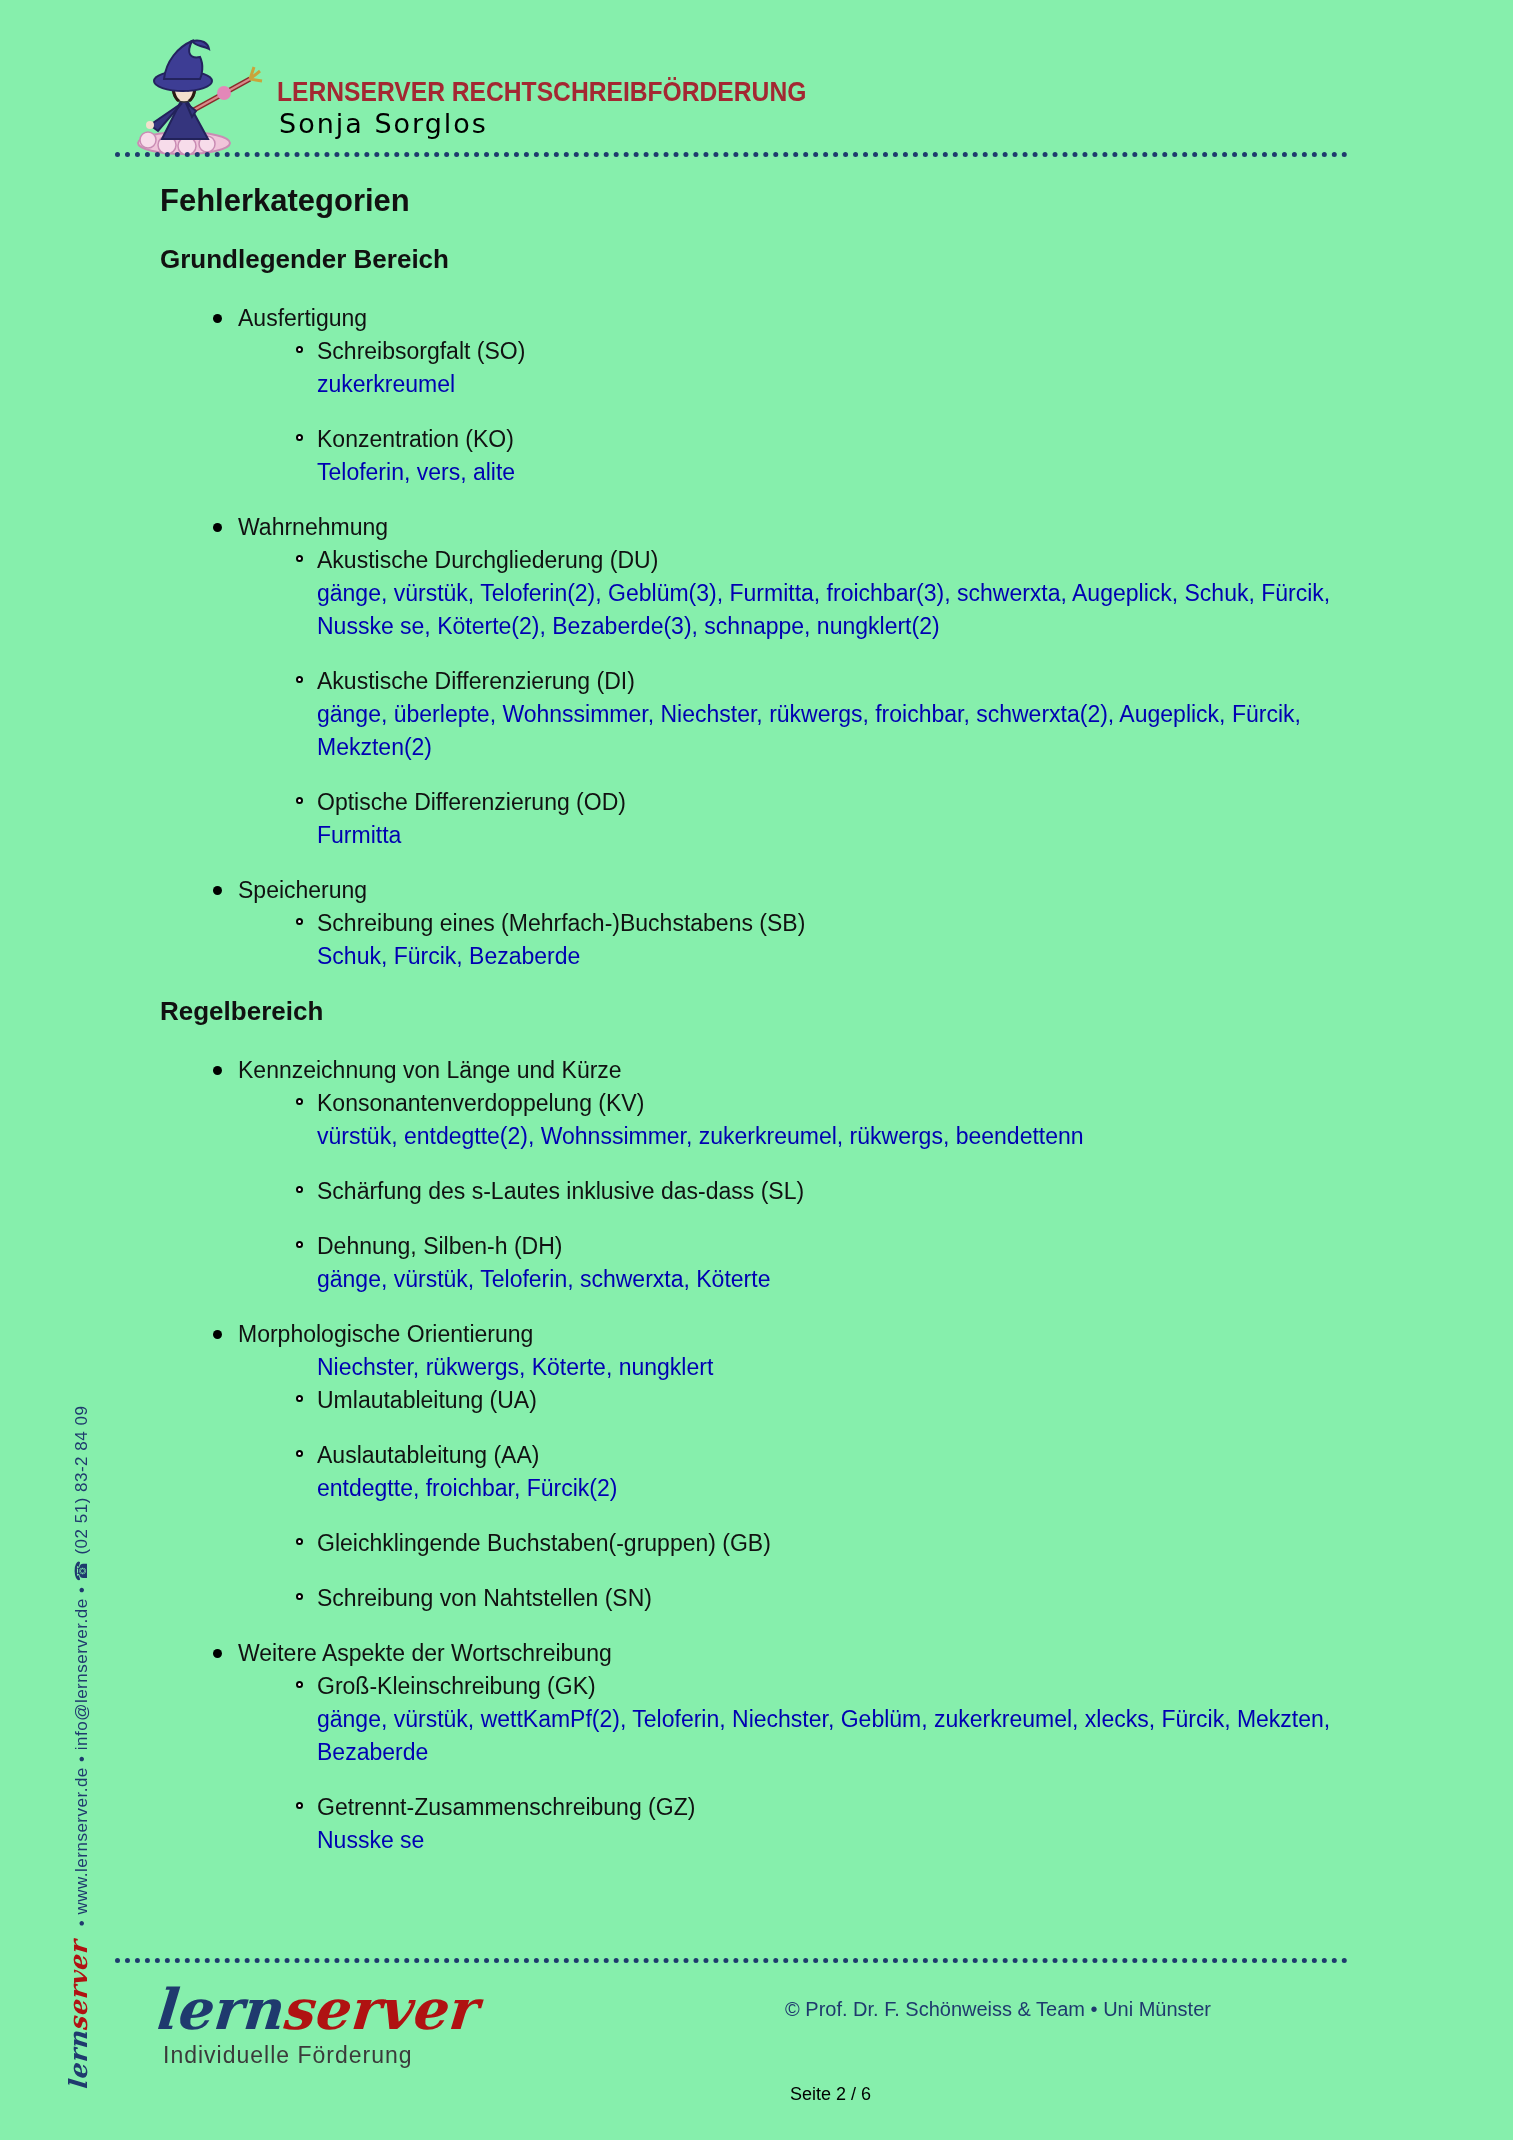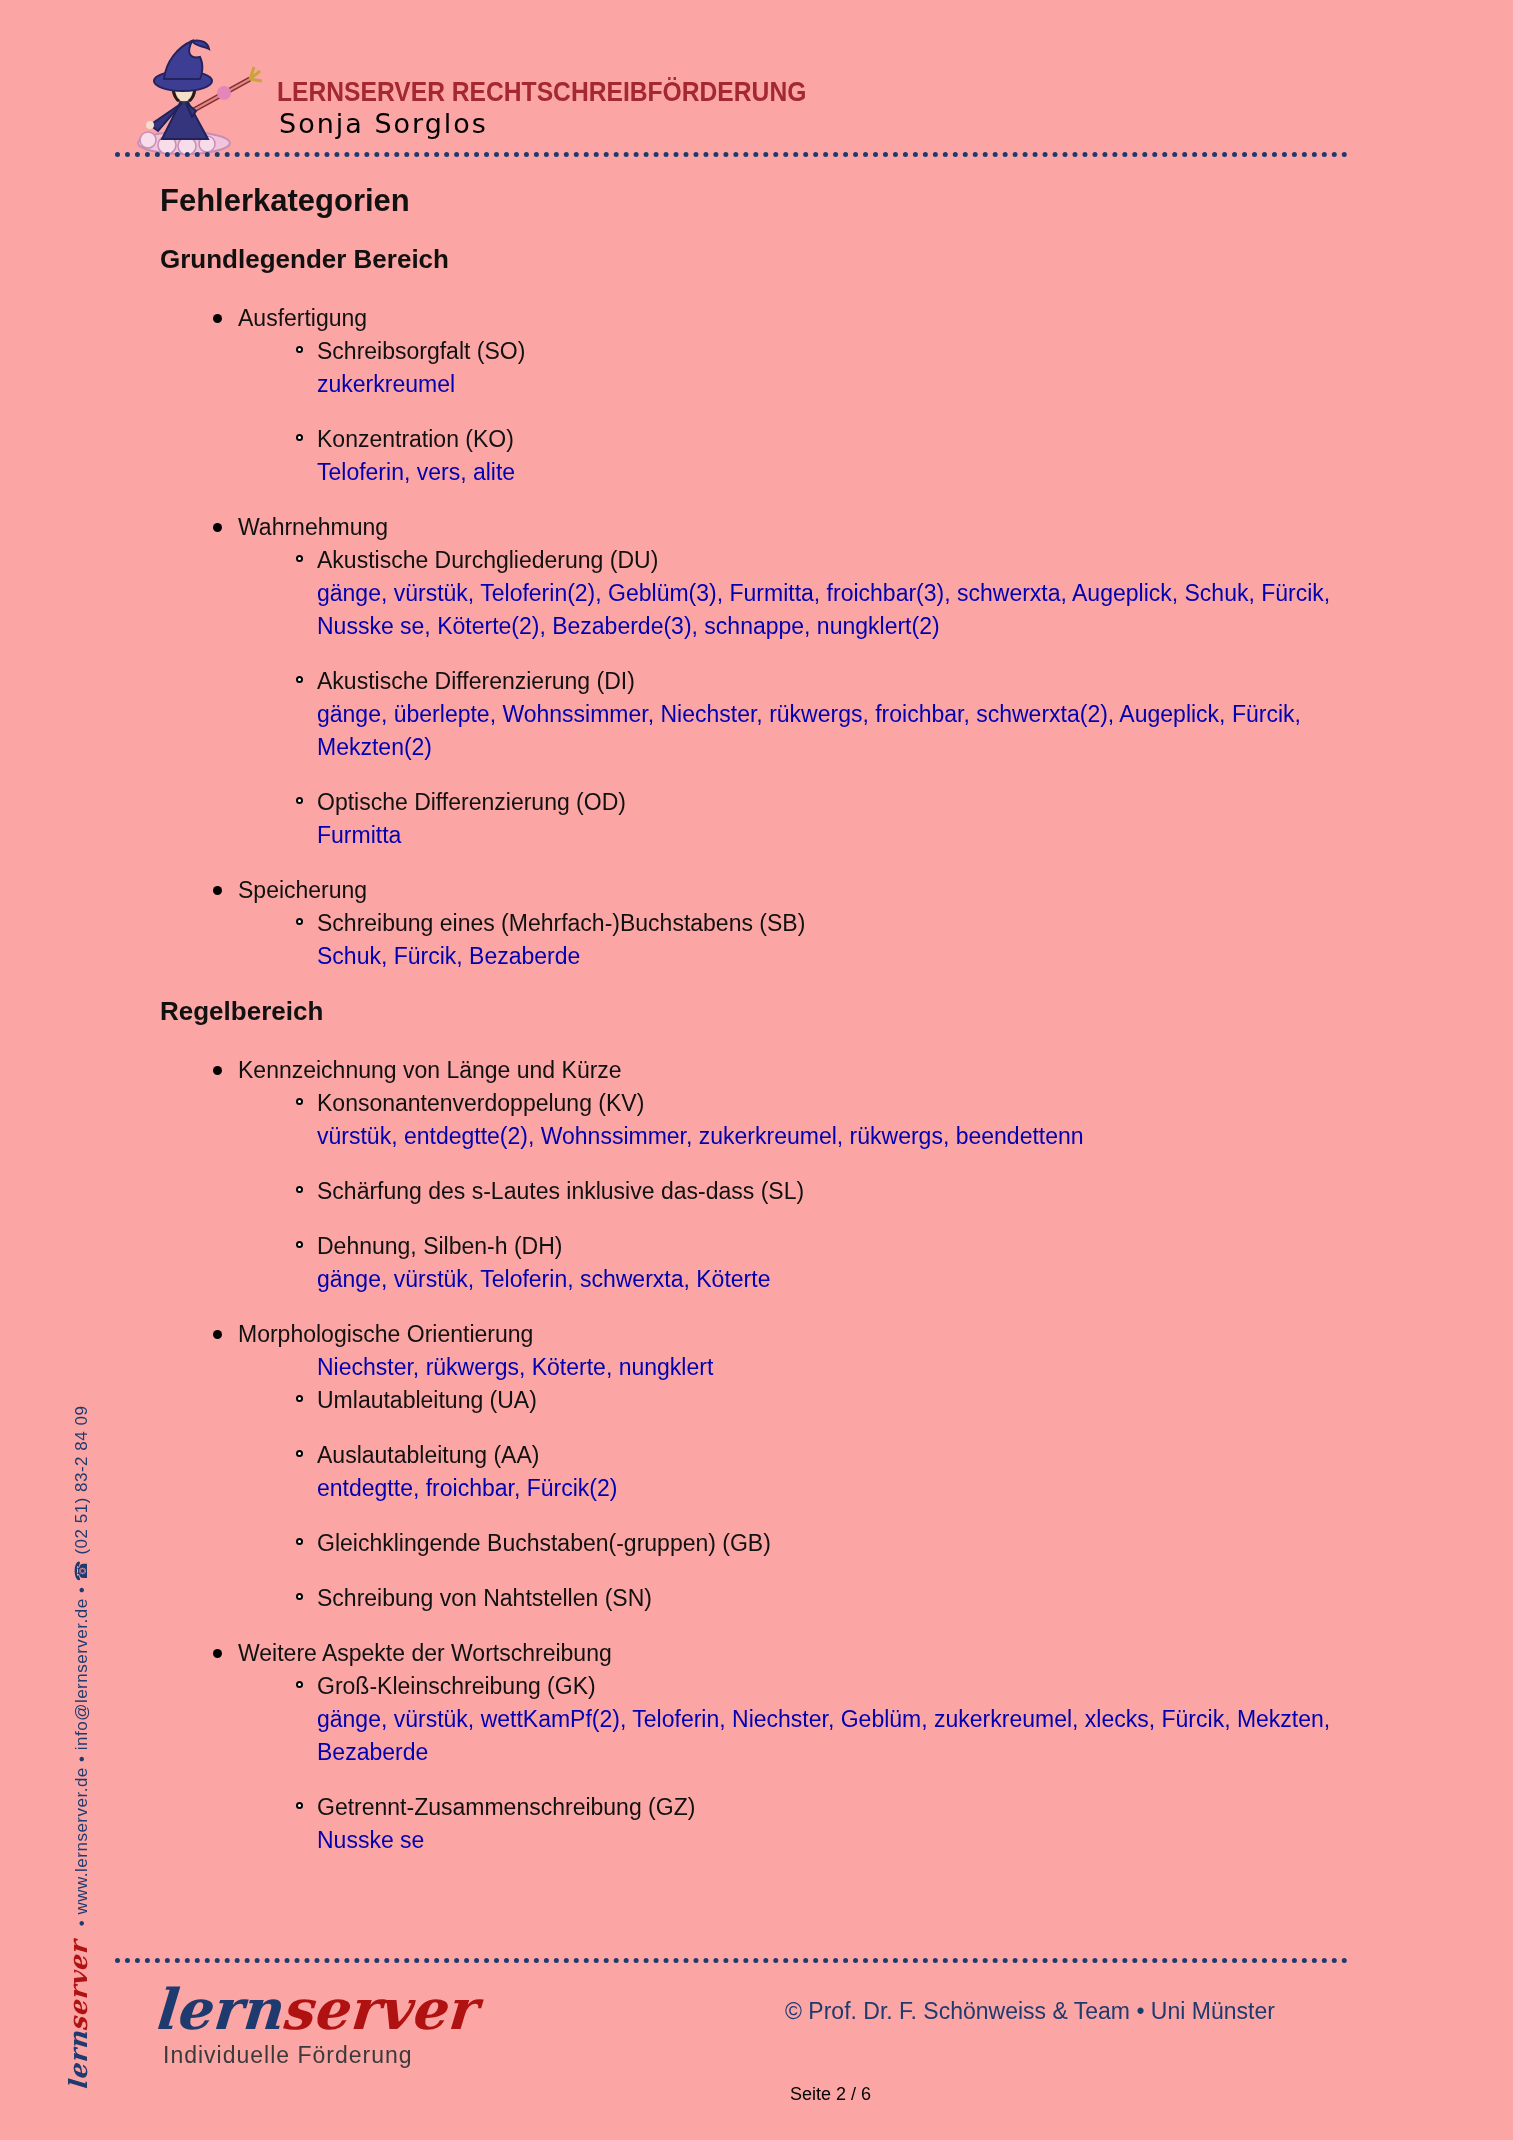--- a/index.html
+++ b/index.html
@@ -8,21 +8,21 @@
     --navy:#1f3a6e;
     --word-blue:#0000b2;
     --ink:#111;
   }
   *{margin:0;padding:0;box-sizing:border-box;}
   html,body{background:#fff;}
   .page{
     position:relative;
     width:1513px;
     height:2140px;
-    background:#fca5a5;
+    background:#86efac;
     overflow:hidden;
     font-family:"Liberation Sans", sans-serif;
     color:var(--ink);
   }
 
   
   .mascot{position:absolute;left:112px;top:33px;width:152px;height:124px;}
   .brand-title{
     position:absolute;left:277px;top:76px;
     font-size:28px;font-weight:bold;color:var(--brand-red);
@@ -82,21 +82,21 @@
   .c-server{color:var(--logo-red);}
 
   
   .footer-logo{position:absolute;left:158px;top:1980px;font-size:56px;line-height:58px;}
   .footer-tagline{
     position:absolute;left:163px;top:2042px;
     font-size:23px;color:#3a3a3a;letter-spacing:1px;
   }
   .footer-copy{
     position:absolute;left:785px;top:1998px;
-    font-size:23px;color:var(--navy);
+    font-size:20px;color:var(--navy);
   }
   .footer-page{
     position:absolute;left:790px;top:2048px;
     font-size:18px;color:#000;font-weight:normal;margin-top:36px;
   }
 </style>
 </head>
 <body>
 
 <div class="page">

